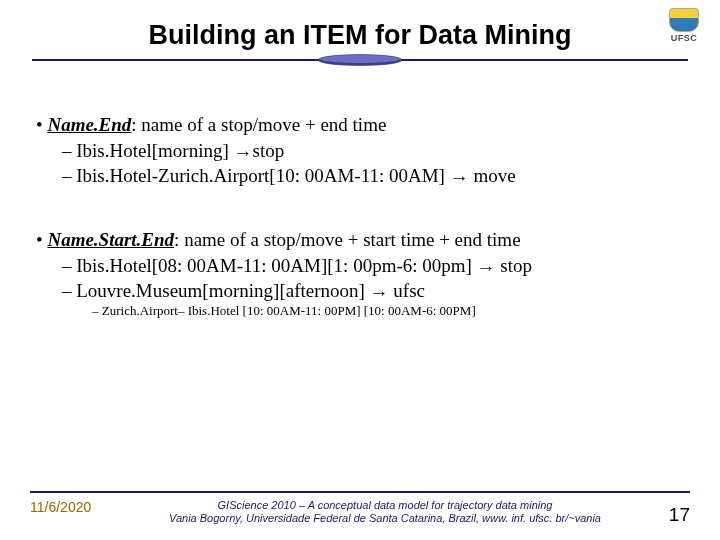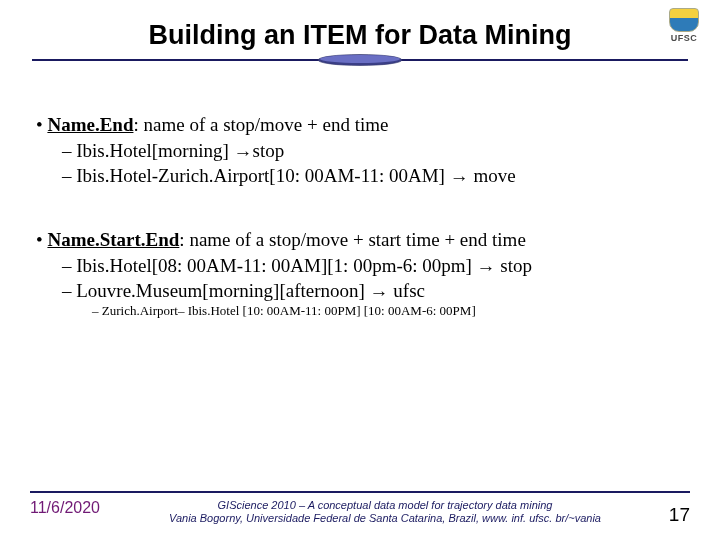--- a/index.html
+++ b/index.html
@@ -66,20 +66,21 @@
   }
   .bullet1 {
     margin-left: 20px;
     text-indent: -14px;
     margin-bottom: 2px;
   }
   .bullet1::before {
     content: "• ";
   }
   .term {
+    font-style: italic;
     font-weight: bold;
     text-decoration: underline;
   }
   .sub {
     margin-left: 48px;
     text-indent: -16px;
     font-size: 19px;
   }
   .sub::before {
     content: "– ";
@@ -103,22 +104,22 @@
     border: none;
     border-top: 2px solid #1a1a60;
     margin-bottom: 6px;
   }
   .footrow {
     display: flex;
     align-items: flex-start;
     font-family: Arial, Helvetica, sans-serif;
   }
   .date {
-    font-size: 16px;
-    color: #701a75;
+    font-size: 14px;
+    color: #a16207;
     width: 80px;
   }
   .credit {
     flex: 1;
     text-align: center;
     font-size: 11px;
     font-style: italic;
     color: #1a1a60;
     line-height: 1.25;
     padding: 0 6px;

